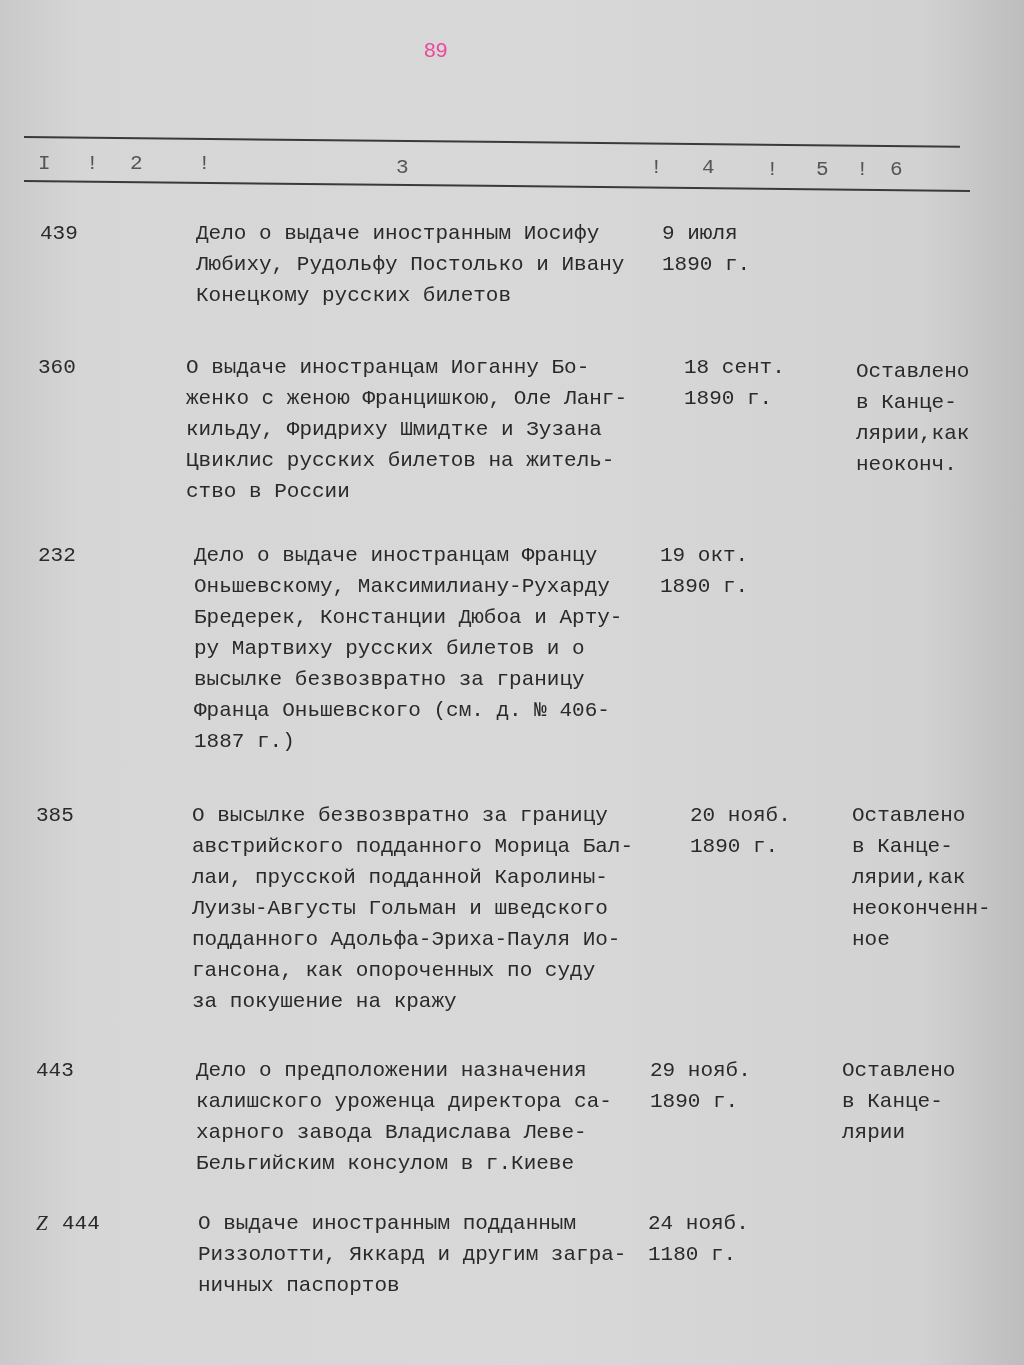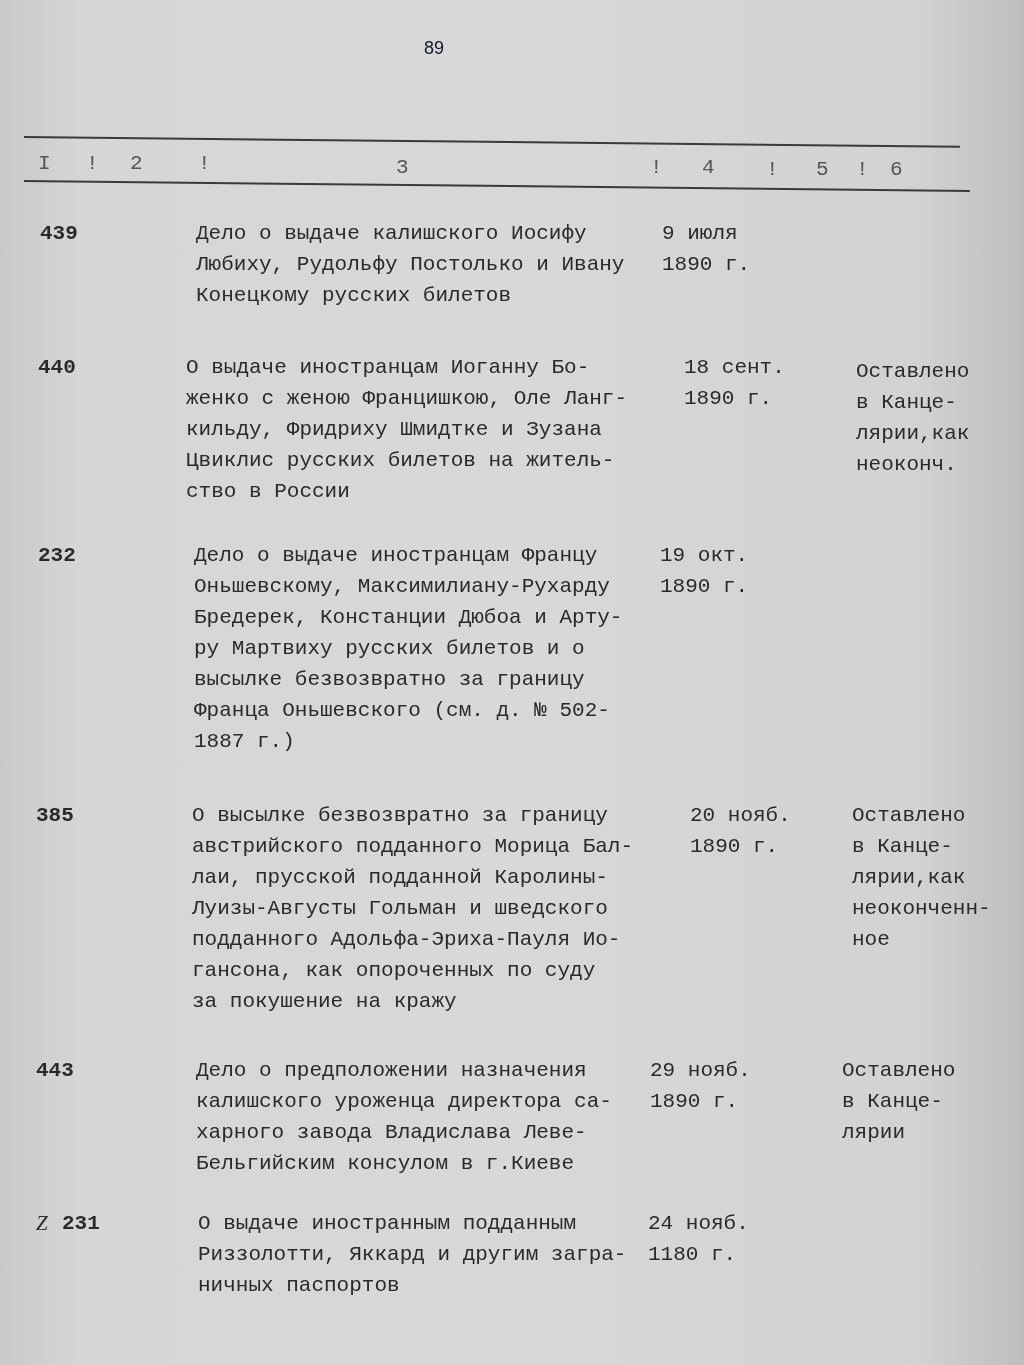--- a/index.html
+++ b/index.html
@@ -5,32 +5,32 @@
   html, body { margin:0; padding:0; }
   body {
     width:1024px; height:1365px; overflow:hidden;
     background: linear-gradient(90deg, #c9c9c9 0%, #d6d6d6 8%, #d8d8d8 50%, #d2d2d2 90%, #bdbdbd 100%);
     font-family: "Liberation Mono", "DejaVu Sans Mono", monospace;
     color:#2a2a2a;
     position:relative;
   }
   .page-number {
     position:absolute; left:424px; top:38px;
-    font-family:"Liberation Sans", sans-serif; font-size:18px; color:#0f172a;
+    font-family:"Liberation Sans", sans-serif; font-size:21px; color:#ec4899;
   }
   .rule { position:absolute; left:24px; height:2px; background:#3a3a3a; }
   .rule.top { top:136px; width:936px; transform:rotate(0.6deg); transform-origin:left; }
   .rule.bottom { top:180px; width:946px; transform:rotate(0.6deg); transform-origin:left; }
   .header-row {
     position:absolute; top:152px; left:38px; width:920px; height:30px;
     font-size:21px; color:#555;
   }
   .header-row span { position:absolute; }
   .entry { position:absolute; font-size:21px; line-height:31px; }
-  .entry .num { position:absolute; left:0; top:0;font-weight:bold; }
+  .entry .num { position:absolute; left:0; top:0; }
   .entry .title { position:absolute; white-space:pre; }
   .entry .date { position:absolute; white-space:pre; }
   .entry .note { position:absolute; white-space:pre; }
   .mark { position:absolute; left:-4px; top:0; font-family:"Liberation Serif", serif; font-style:italic; }
 </style>
 </head>
 <body>
 
 <div class="page-number">89</div>
 
@@ -45,51 +45,51 @@
   <span style="left:664px; top:4px">4</span>
   <span style="left:728px; top:6px">!</span>
   <span style="left:778px; top:6px">5</span>
   <span style="left:818px; top:6px">!</span>
   <span style="left:852px; top:6px">6</span>
 </div>
 <div class="rule bottom"></div>
 
 <div class="entry" style="left:40px; top:218px;">
   <span class="num">439</span>
-  <span class="title" style="left:156px">Дело о выдаче калишского Иосифу
+  <span class="title" style="left:156px">Дело о выдаче иностранным Иосифу
 Любиху, Рудольфу Постолько и Ивану
 Конецкому русских билетов</span>
   <span class="date" style="left:622px">9 июля
 1890 г.</span>
   <span class="note" style="left:818px"></span>
 </div>
 
 <div class="entry" style="left:38px; top:352px;">
-  <span class="num">440</span>
+  <span class="num">360</span>
   <span class="title" style="left:148px">О выдаче иностранцам Иоганну Бо-
 женко с женою Францишкою, Оле Ланг-
 кильду, Фридриху Шмидтке и Зузана
 Цвиклис русских билетов на житель-
 ство в России</span>
   <span class="date" style="left:646px">18 сент.
 1890 г.</span>
   <span class="note" style="left:818px; top:4px">Оставлено
 в Канце-
 лярии,как
 неоконч.</span>
 </div>
 
 <div class="entry" style="left:38px; top:540px;">
   <span class="num">232</span>
   <span class="title" style="left:156px">Дело о выдаче иностранцам Францу
 Оньшевскому, Максимилиану-Рухарду
 Бредерек, Констанции Дюбоа и Арту-
 ру Мартвиху русских билетов и о
 высылке безвозвратно за границу
-Франца Оньшевского (см. д. № 502-
+Франца Оньшевского (см. д. № 406-
 1887 г.)</span>
   <span class="date" style="left:622px">19 окт.
 1890 г.</span>
   <span class="note" style="left:812px"></span>
 </div>
 
 <div class="entry" style="left:36px; top:800px;">
   <span class="num">385</span>
   <span class="title" style="left:156px">О высылке безвозвратно за границу
 австрийского подданного Морица Бал-
@@ -115,20 +115,20 @@
 Бельгийским консулом в г.Киеве</span>
   <span class="date" style="left:614px">29 нояб.
 1890 г.</span>
   <span class="note" style="left:806px">Оставлено
 в Канце-
 лярии</span>
 </div>
 
 <div class="entry" style="left:40px; top:1208px;">
   <span class="mark">Z</span>
-  <span class="num" style="left:22px">231</span>
+  <span class="num" style="left:22px">444</span>
   <span class="title" style="left:158px">О выдаче иностранным подданным
 Риззолотти, Яккард и другим загра-
 ничных паспортов</span>
   <span class="date" style="left:608px">24 нояб.
 1180 г.</span>
   <span class="note" style="left:806px"></span>
 </div>
 
 </body></html>

